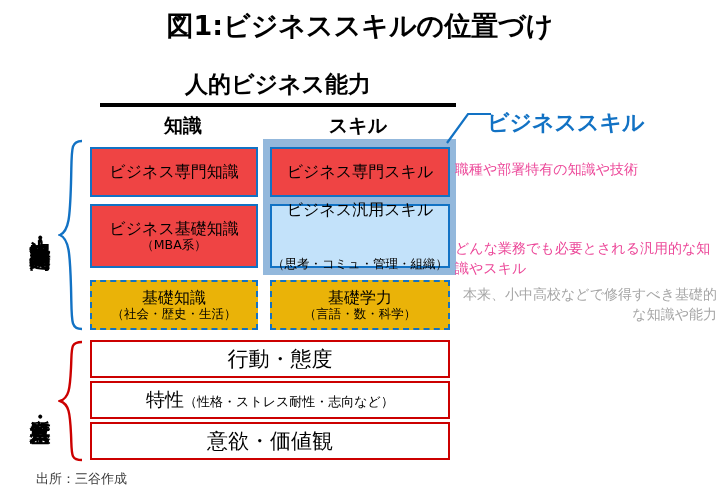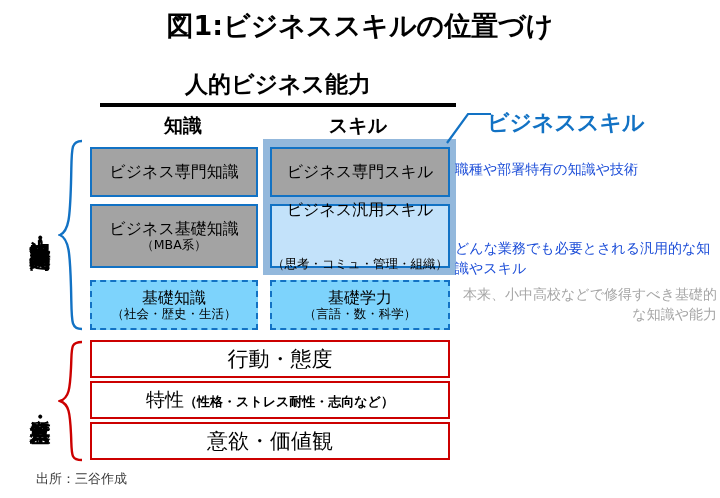--- a/index.html
+++ b/index.html
@@ -135,29 +135,29 @@
     justify-content: center;
     text-align: center;
     font-family: "DejaVu Sans", "Liberation Sans", sans-serif;
     line-height: 1.15;
   }
   .box .main { font-size: 16px; }
   .box .sub  { font-size: 12.5px; }
 
   .box.solid-blue {
     border: 2.5px solid #1272c4;
-    background: #a3a3a3;
+    background: #ef4444;
   }
   .box.filled-blue {
     border: 2.5px solid #1272c4;
     background: #c3e2fa;
   }
   .box.dashed-blue {
     border: 2.5px dashed #1272c4;
-    background: #7dd3fc;
+    background: #eab308;
   }
   .box.solid-red {
     border: 2.5px solid #cc0000;
     background: #ffffff;
   }
 
   
   #box-k1 { left: 90px;  top: 147px; width: 168px; height: 50px; }
   #box-s1 { left: 270px; top: 147px; width: 180px; height: 50px; }
   #box-k2 { left: 90px;  top: 204px; width: 168px; height: 64px; }
@@ -165,29 +165,29 @@
   #box-k3 { left: 90px;  top: 280px; width: 168px; height: 50px; }
   #box-s3 { left: 270px; top: 280px; width: 180px; height: 50px; }
 
   #box-r1 { left: 90px;  top: 340px; width: 360px; height: 38px; padding-left: 20px; }
   #box-r2 { left: 90px;  top: 381px; width: 360px; height: 38px; }
   #box-r3 { left: 90px;  top: 422px; width: 360px; height: 38px; }
 
   #box-r1 .main, #box-r3 .main { font-size: 21px; }
   #box-r2 .main { font-size: 19px; }
   .trait-row { display: flex; align-items: baseline; justify-content: space-between; }
-  .trait-row .trait-sub { font-size: 13px; font-weight: bold; }
+  .trait-row .trait-sub { font-size: 13px; }
 
   
   .annot {
     position: absolute;
     left: 455px;
     font-size: 14px;
     line-height: 1.42;
-    color: #1d4ed8;
+    color: #ec4899;
     font-family: "DejaVu Sans", "Liberation Sans", sans-serif;
     width: 262px;
   }
   #annot-1 { top: 160px; }
   #annot-2 { top: 211px; margin-top: 28px; }
   #annot-3 { top: 285px; color: #a6a6a6; text-align: right; }
 
   
   .source {
     position: absolute;

